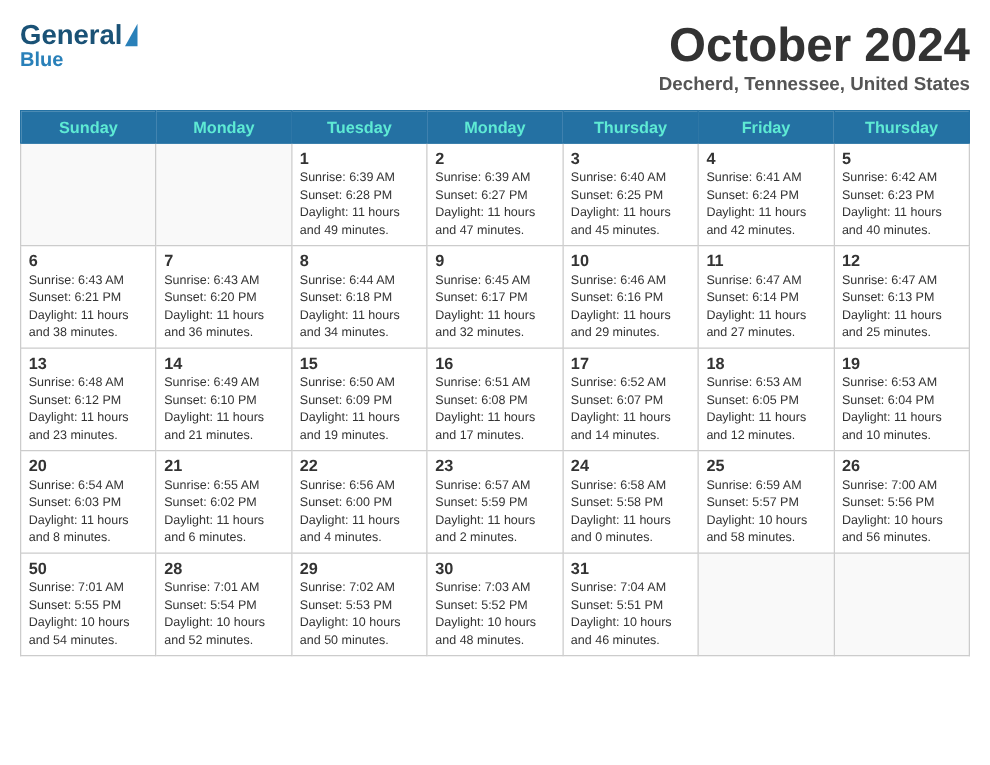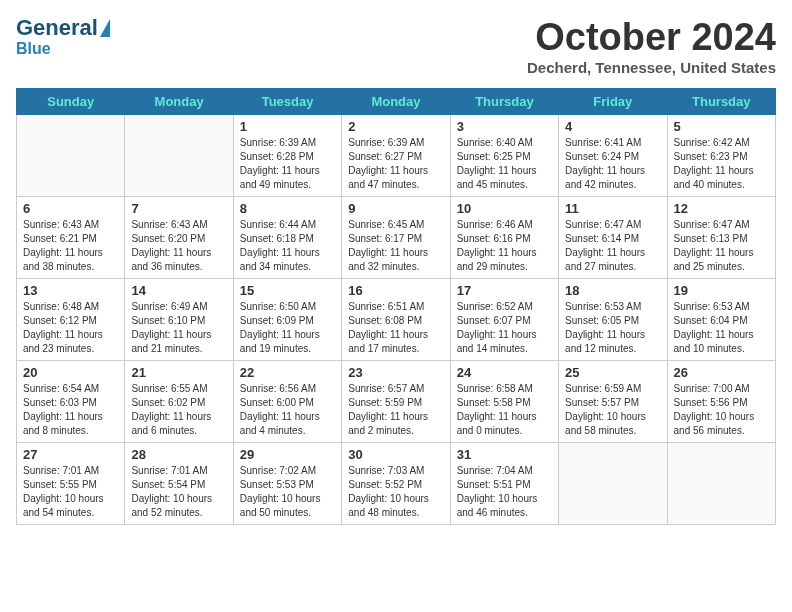--- a/index.html
+++ b/index.html
@@ -228,21 +228,21 @@
           <span class="day-num">25</span>
           <div class="cell-info">Sunrise: 6:59 AM<br>Sunset: 5:57 PM<br>Daylight: 10 hours and 58 minutes.</div>
         </td>
         <td>
           <span class="day-num">26</span>
           <div class="cell-info">Sunrise: 7:00 AM<br>Sunset: 5:56 PM<br>Daylight: 10 hours and 56 minutes.</div>
         </td>
       </tr>
       <tr>
         <td>
-          <span class="day-num">27</span>
+          <span class="day-num">50</span>
           <div class="cell-info">Sunrise: 7:01 AM<br>Sunset: 5:55 PM<br>Daylight: 10 hours and 54 minutes.</div>
         </td>
         <td>
           <span class="day-num">28</span>
           <div class="cell-info">Sunrise: 7:01 AM<br>Sunset: 5:54 PM<br>Daylight: 10 hours and 52 minutes.</div>
         </td>
         <td>
           <span class="day-num">29</span>
           <div class="cell-info">Sunrise: 7:02 AM<br>Sunset: 5:53 PM<br>Daylight: 10 hours and 50 minutes.</div>
         </td>

